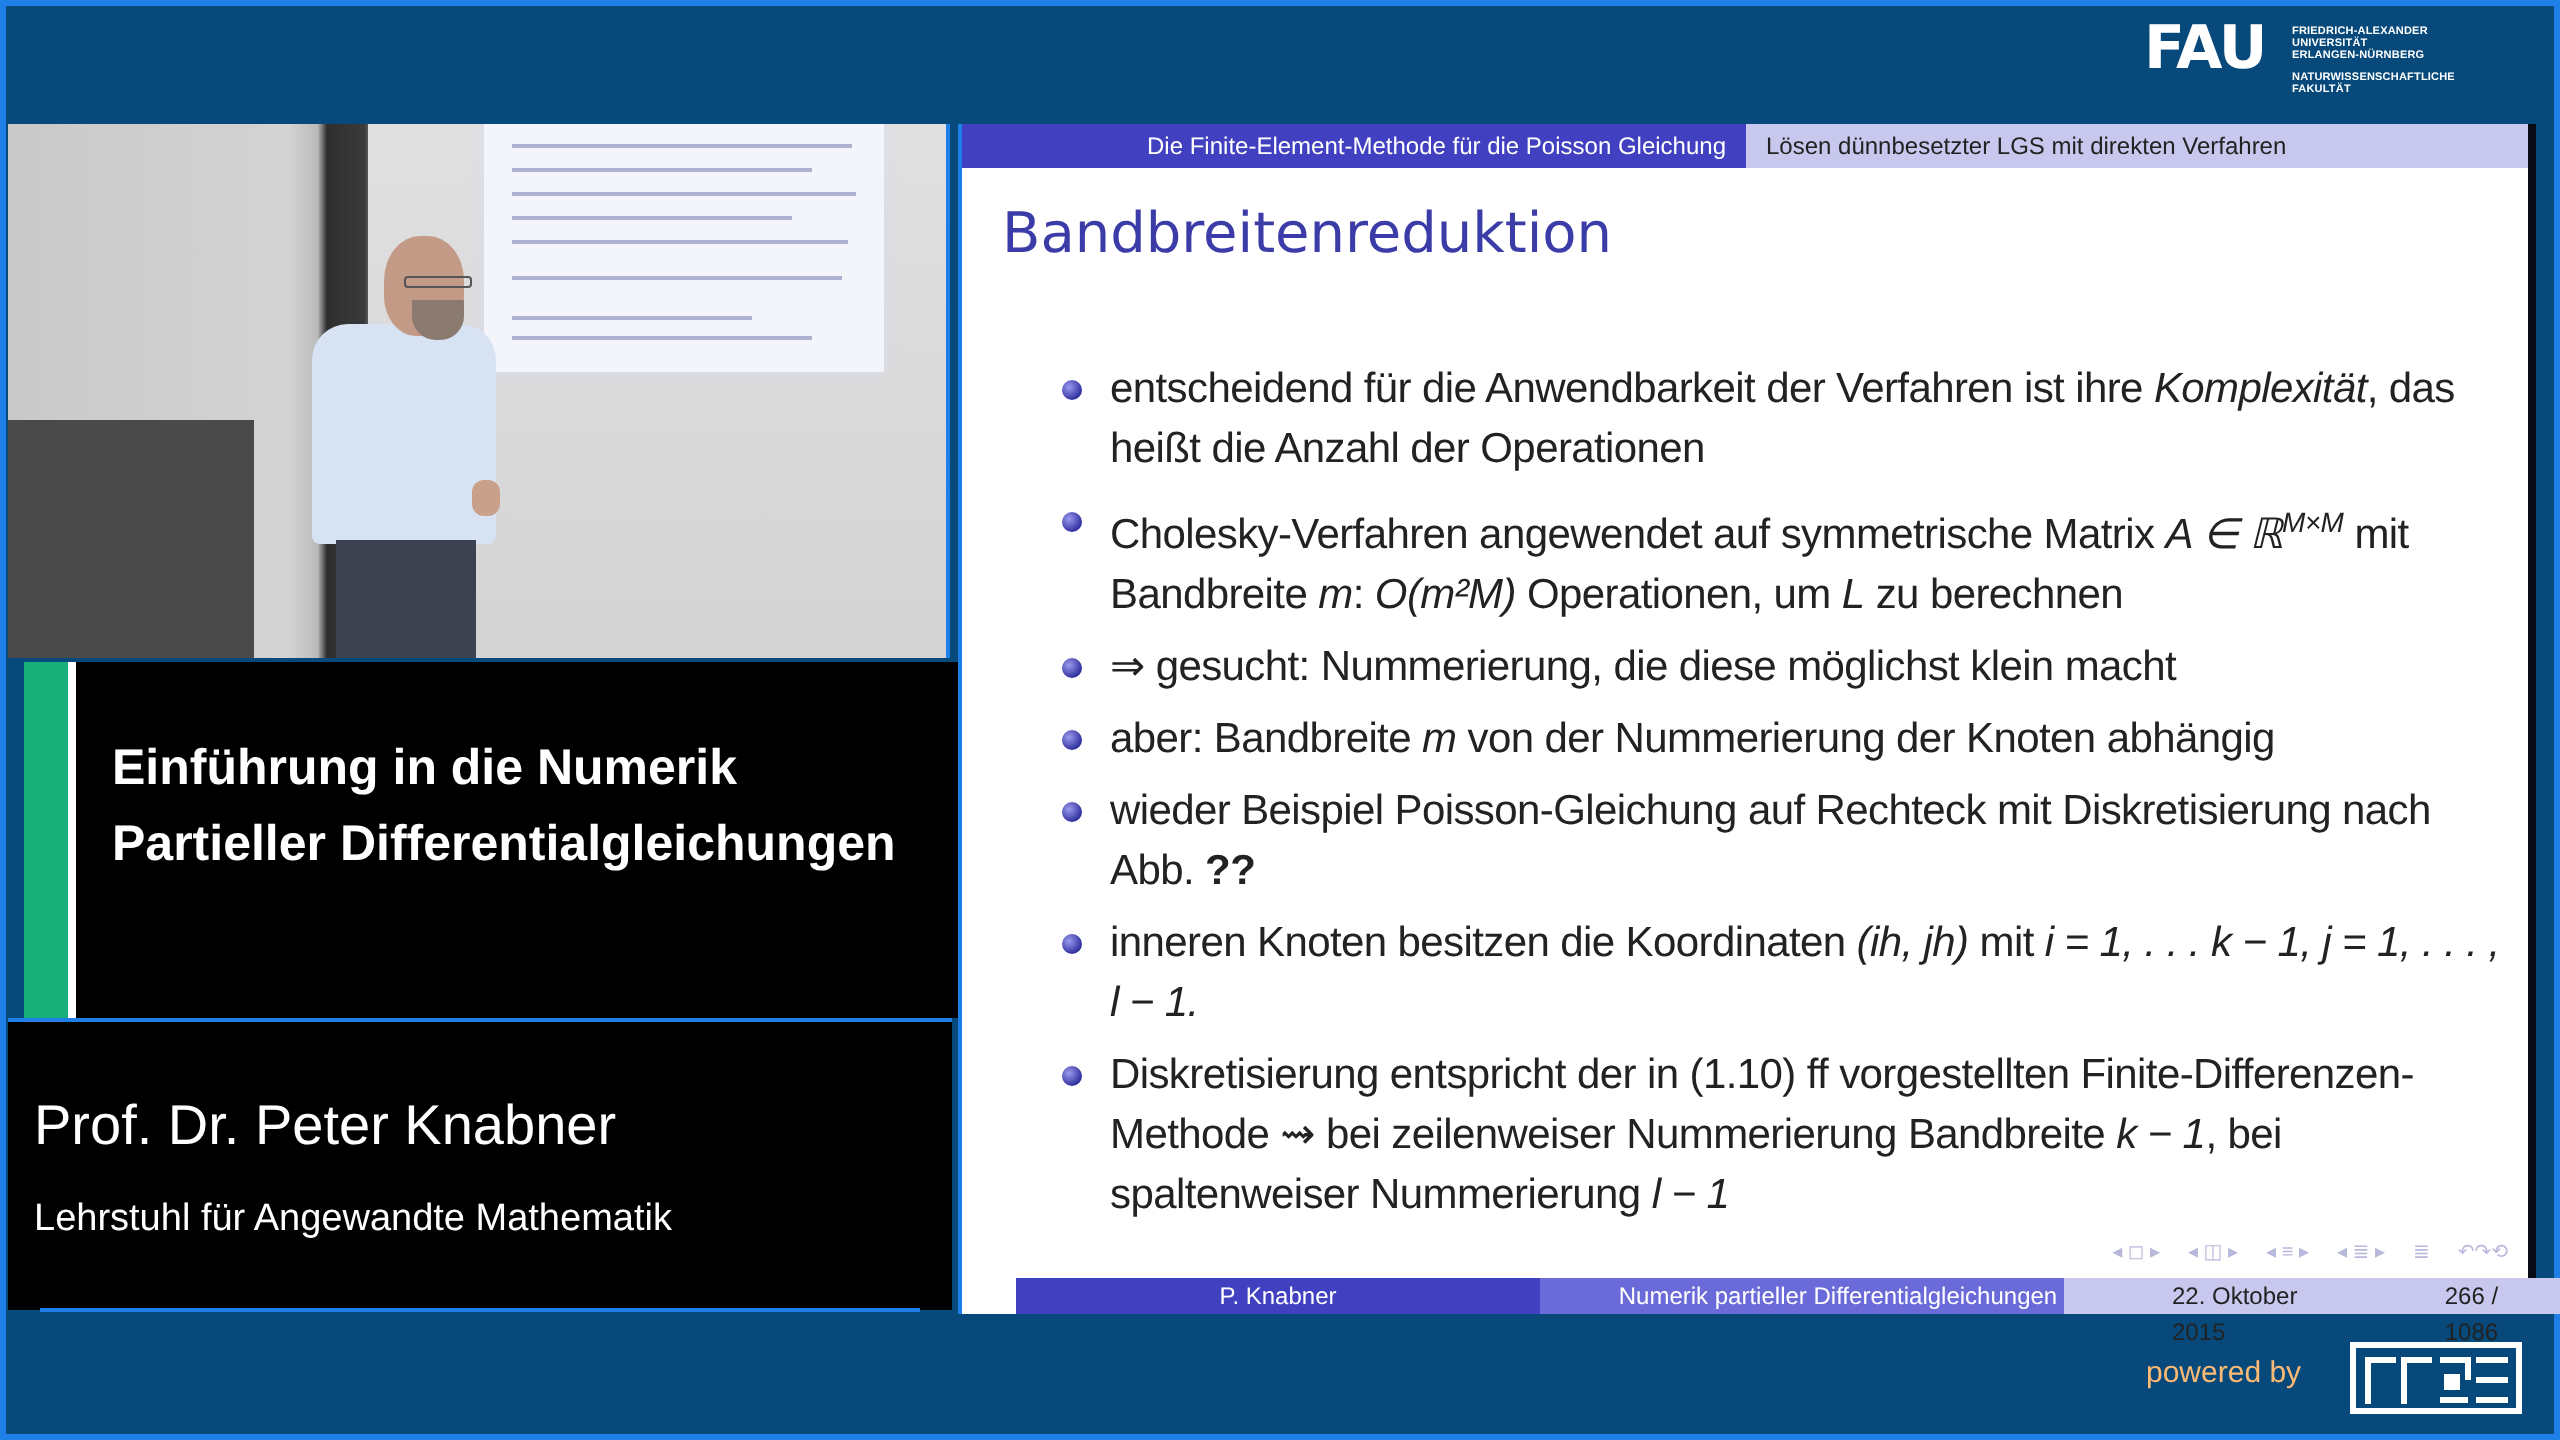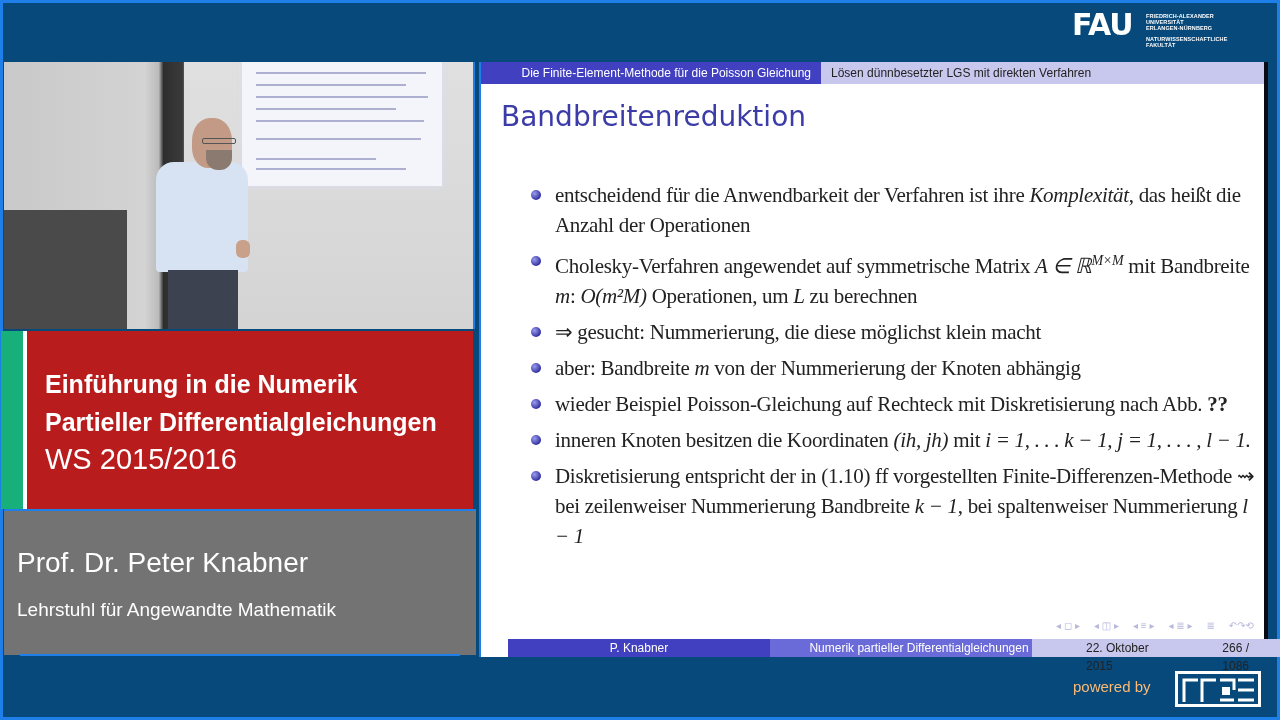--- a/index.html
+++ b/index.html
@@ -30,42 +30,42 @@
   .video .person { position: absolute; left: 146px; top: 56px; width: 110px; height: 211px; }
   .person .head { position: absolute; left: 42px; top: 0; width: 40px; height: 50px; border-radius: 45% 45% 40% 40%;
                   background: #c39a86; }
   .person .glasses { position: absolute; left: 52px; top: 20px; width: 34px; height: 6px; border: 1px solid #555; border-radius: 2px; }
   .person .beard { position: absolute; left: 56px; top: 32px; width: 26px; height: 20px; border-radius: 0 0 12px 12px; background: #8a7a70; }
   .person .shirt { position: absolute; left: 6px; top: 44px; width: 92px; height: 110px; border-radius: 18px 18px 4px 4px; background: #d7e3f3; }
   .person .pants { position: absolute; left: 18px; top: 152px; width: 70px; height: 59px; background: #3c4250; }
   .person .hand { position: absolute; left: 86px; top: 122px; width: 14px; height: 18px; border-radius: 6px; background: #c9a08a; }
 
   
-  .course-panel { position: absolute; left: 1px; top: 331px; width: 472px; height: 178px; background: #b91c1c; }
+  .course-panel { position: absolute; left: 12px; top: 331px; width: 472px; height: 178px; background: #000000; }
   .course-panel .accent { position: absolute; left: 0; top: 0; width: 22px; height: 178px; background: #17b07b; }
   .course-panel .accent-gap { position: absolute; left: 22px; top: 0; width: 4px; height: 178px; background: #ffffff; }
   .course-title { position: absolute; left: 44px; top: 34px; color: #fff; font-weight: bold; font-size: 25px; line-height: 38px; white-space: nowrap; }
   .course-term { position: absolute; left: 44px; top: 110px; color: #fff; font-size: 29px; line-height: 36px; }
   .divider { position: absolute; left: 4px; top: 509px; width: 472px; height: 2px; background: #1f7fe8; }
 
-  .prof-panel { position: absolute; left: 4px; top: 511px; width: 472px; height: 144px; background: #737373; }
+  .prof-panel { position: absolute; left: 4px; top: 511px; width: 472px; height: 144px; background: #000000; }
   .prof-name { position: absolute; left: 13px; top: 36px; color: #fff; font-size: 28px; }
   .prof-chair { position: absolute; left: 13px; top: 88px; color: #fff; font-size: 19px; }
   .prof-line { position: absolute; left: 16px; top: 143px; width: 440px; height: 2px; background: #1f7fe8; }
 
   
   .slide { position: absolute; left: 479px; top: 62px; width: 789px; height: 595px; background: #ffffff;
            border-left: 2px solid #1f7fe8; border-right: 4px solid #0a0a14; }
   .slide-head { position: absolute; left: 0; top: 0; width: 100%; height: 22px; display: flex; font-size: 12px; }
-  .slide-head .sec { width: 340px; background: #4040c0; color: #fff; text-align: right; padding-right: 10px; line-height: 22px; }
+  .slide-head .sec { width: 392px; background: #4040c0; color: #fff; text-align: right; padding-right: 10px; line-height: 22px; }
   .slide-head .sub { flex: 1; background: #c8c8ee; color: #222; padding-left: 10px; line-height: 22px; }
   .slide-title { position: absolute; left: 20px; top: 38px; font-size: 28px; color: #3c3ca8; font-family: "DejaVu Sans", sans-serif; }
 
   .bullets { position: absolute; left: 48px; top: 118px; width: 730px; list-style: none; }
-  .bullets li { position: relative; padding-left: 26px; font-size: 21px; color: #222; line-height: 30px; margin-bottom: 6px; font-family: Liberation Serif, serif; letter-spacing: -0.3px; }
+  .bullets li { position: relative; padding-left: 26px; font-size: 21px; color: #222; line-height: 30px; margin-bottom: 6px; font-family: Liberation Sans, sans-serif; letter-spacing: -0.3px; }
   .bullets li .dot { position: absolute; left: 2px; top: 10px; width: 10px; height: 10px; border-radius: 50%;
                      background: radial-gradient(circle at 35% 35%, #9a9af0, #3232a0 70%); }
   .bullets li .em { font-style: italic; }
 
   .nav-symbols { position: absolute; right: 10px; top: 558px; display: flex; gap: 14px; font-size: 10px; color: #b8b8dd; }
 
   .slide-foot { position: absolute; left: 0; bottom: 0; width: 100%; height: 18px; display: flex; font-size: 12px; line-height: 18px; margin-left: 27px; }
   .slide-foot .author { width: 262px; background: #4040c0; color: #fff; text-align: center; }
   .slide-foot .course { width: 262px; background: #6a6ad8; color: #fff; text-align: center; padding-left: 36px; }
   .slide-foot .meta { flex: 1; background: #c8c8ee; color: #222; display: flex; justify-content: space-between; padding: 0 14px 0 54px; gap: 47px; }
@@ -115,21 +115,20 @@
   </div>
 </div>
 
 <div class="course-panel">
   <div class="accent"></div>
   <div class="accent-gap"></div>
   <div class="course-title">
     <div>Einführung in die Numerik</div>
     <div>Partieller Differentialgleichungen</div>
   </div>
-  <div class="course-term">WS 2015/2016</div>
 </div>
 <div class="divider"></div>
 
 <div class="prof-panel">
   <div class="prof-name">Prof. Dr. Peter Knabner</div>
   <div class="prof-chair">Lehrstuhl für Angewandte Mathematik</div>
   <div class="prof-line"></div>
 </div>
 
 <div class="slide">

